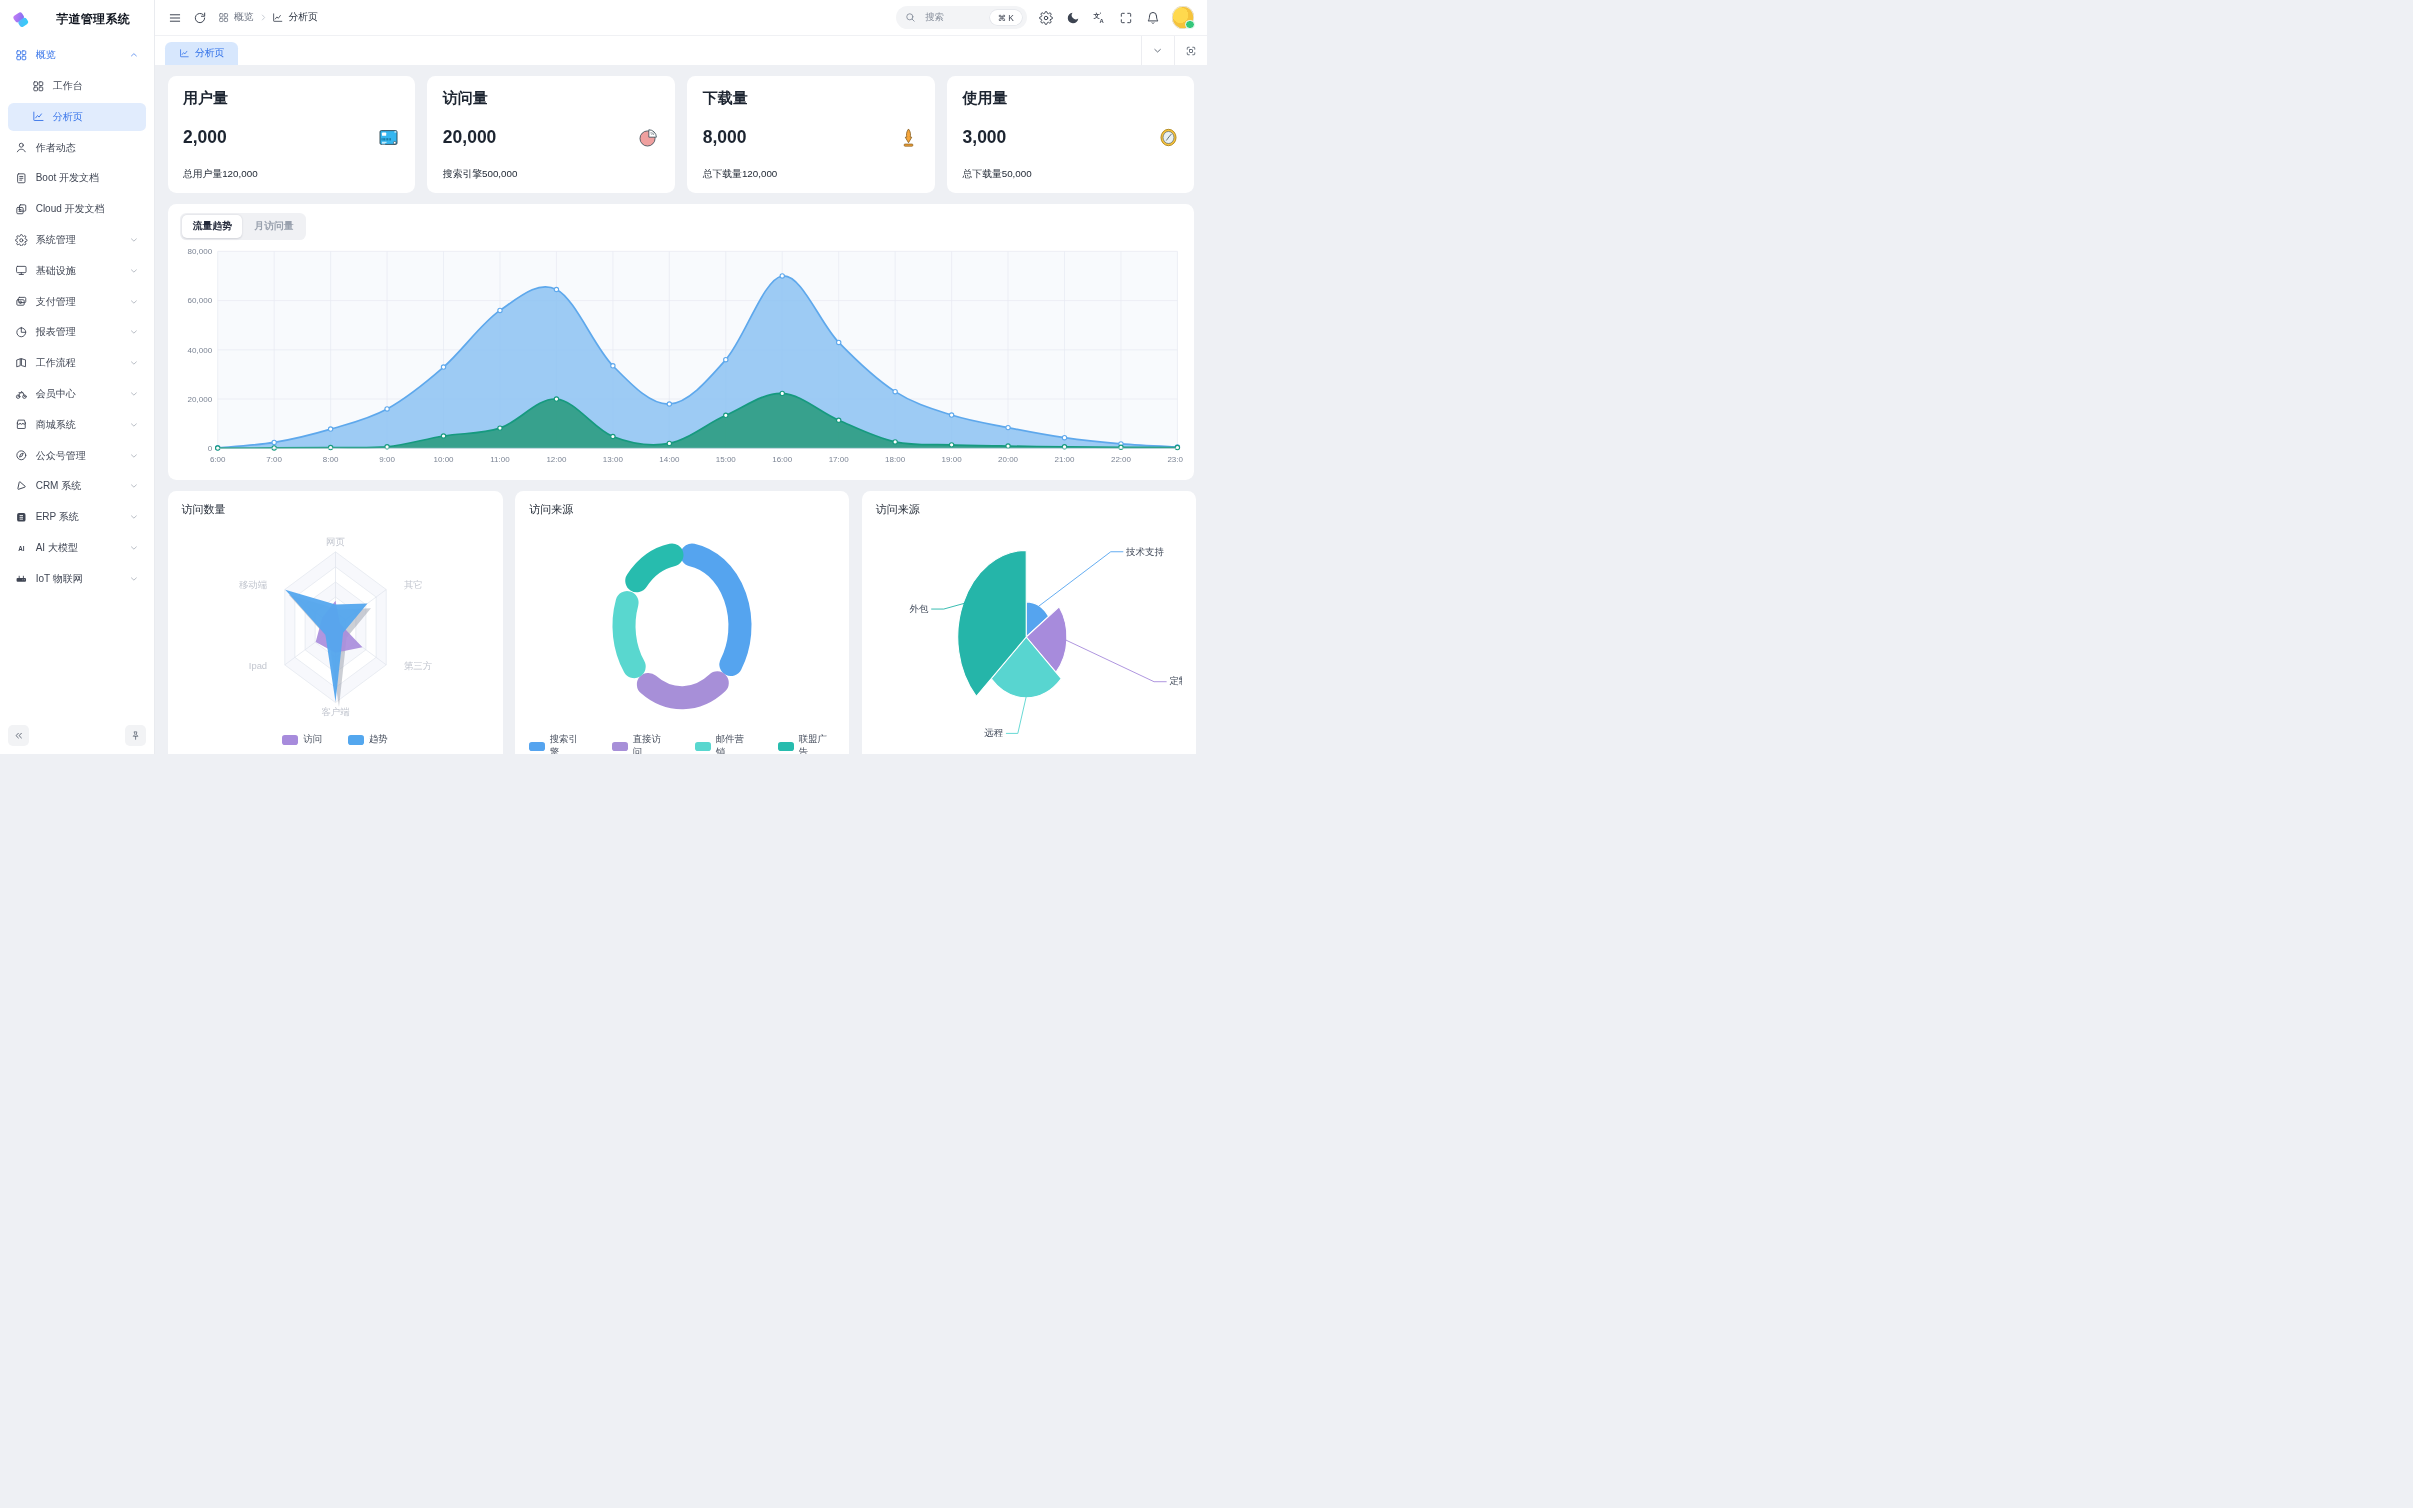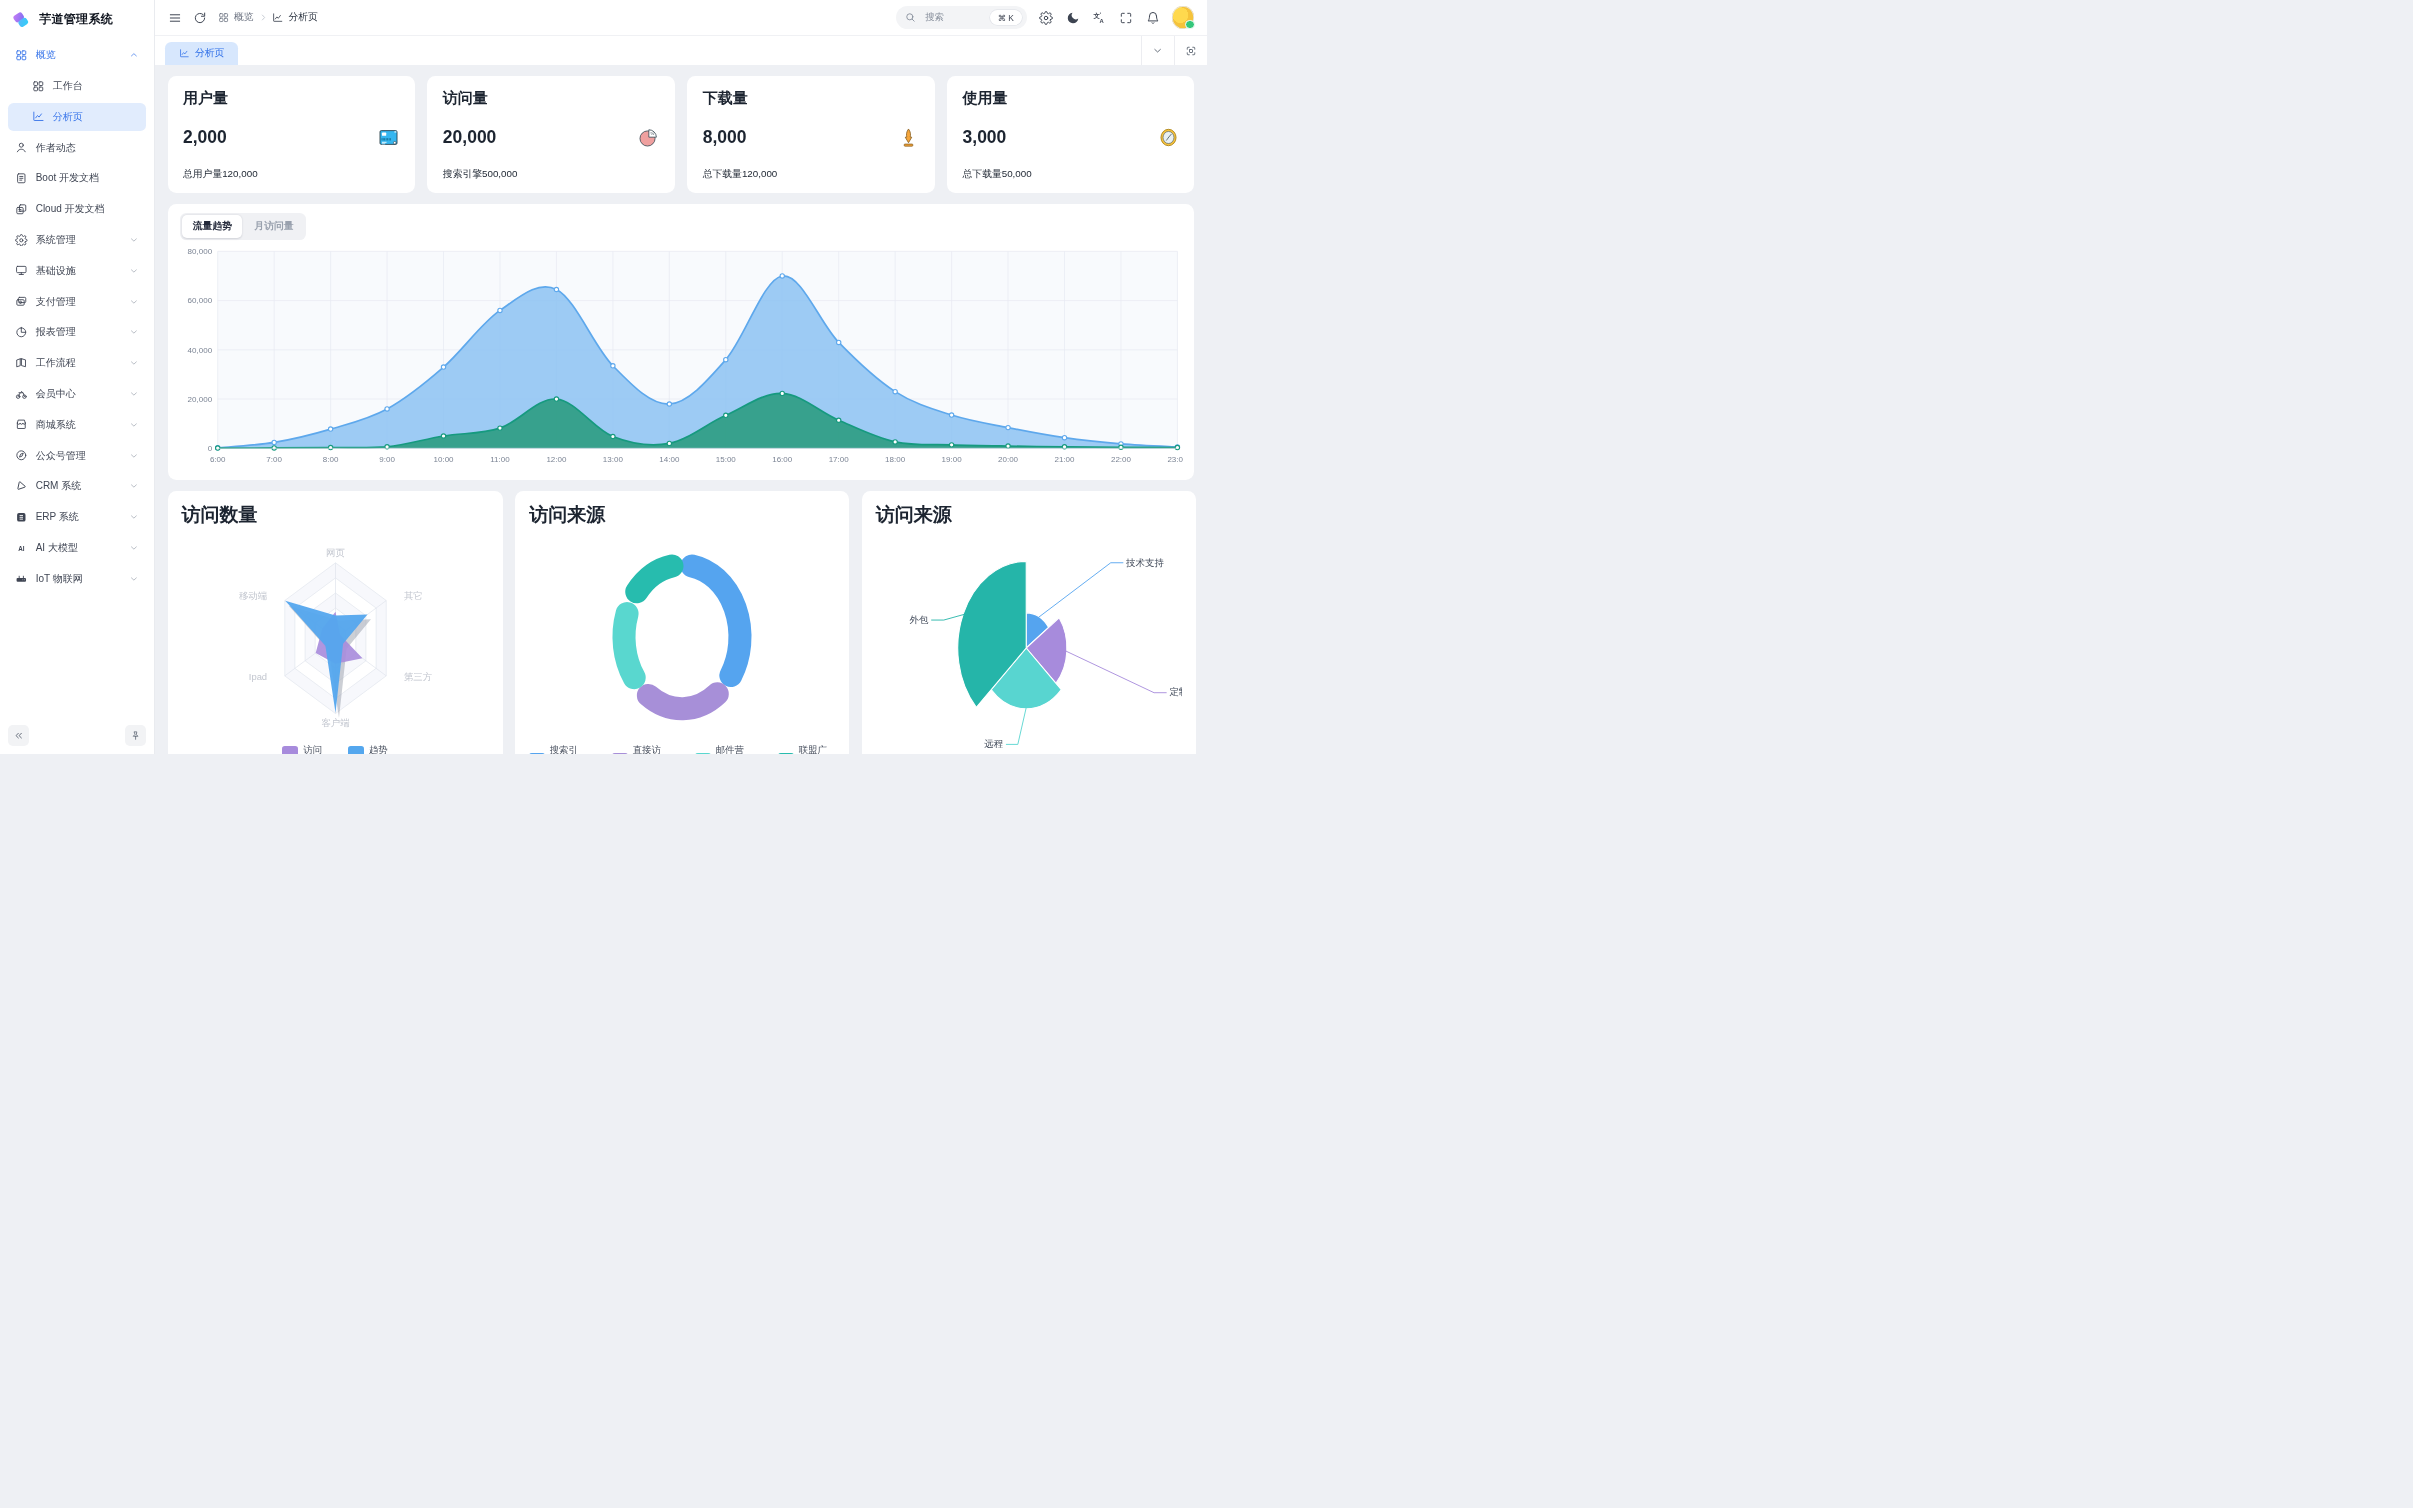--- a/index.html
+++ b/index.html
@@ -1,20 +1,20 @@
 <!DOCTYPE html>
 <html style="font-size:11.2px"><head>
 <meta charset="utf-8">
 <style>
   html,body{margin:0;padding:0}
   body{width:1207px;height:754px;overflow:hidden;background:#eef0f4;font-family:"Liberation Sans",sans-serif;color:#1c2430;-webkit-font-smoothing:antialiased}
   .app{display:flex;width:100%;height:100%}
   
   .sidebar{width:154px;min-width:154px;background:#fff;border-right:0.7px solid #e9ebef;display:flex;flex-direction:column}
-  .logo{display:flex;align-items:center;gap:7px;padding:9px 11.2px 7px}
+  .logo{display:flex;align-items:center;gap:24px;padding:9px 11.2px 7px}
   .logo-title{font-size:12px;font-weight:700;color:#10151f;letter-spacing:0.3px}
   .menu{flex:1;padding:4.2px 8.4px 0;overflow:hidden}
   .mi{height:28px;margin-bottom:2.8px;display:flex;align-items:center;gap:7.7px;padding:0 7px;border-radius:5.6px;color:#3f4553;font-size:10px;cursor:pointer;white-space:nowrap}
   .mi .icn{width:12.6px;height:12.6px;flex:0 0 12.6px}
   .mi.child{padding-left:24px}
   .mi.active{background:#e1ecfd;color:#3472e9}
   .mi.grp-active{color:#3472e9}
   .mi .chev{margin-left:auto;width:9.8px;height:9.8px;flex:0 0 9.8px;color:#9aa1ad}
   .mi.grp-active .chev{color:#3472e9}
   .sidebar-foot{display:flex;justify-content:space-between;align-items:center;padding:7px 8.4px 8.4px}
@@ -47,21 +47,21 @@
   .stat-mid{display:flex;align-items:center;justify-content:space-between}
   .stat-value{font-size:17.5px;font-weight:700}
   .stat-ic{width:21px;height:21px}
   .stat-bottom{display:flex;font-size:9.8px}
   .trend-card{margin-top:11.2px;padding:9px 12.6px 4.2px}
   .seg{display:inline-flex;background:#f0f1f4;border-radius:6.3px;padding:2.1px;gap:1.4px}
   .seg button{border:0;background:transparent;padding:4.9px 10.5px;border-radius:4.9px;font-size:9.8px;color:#99a1ae;font-weight:700;font-family:inherit;cursor:pointer}
   .seg button.on{background:#fff;color:#23293a;box-shadow:0 0.7px 2.1px rgba(16,24,40,.14)}
   .bottom-row{display:grid;grid-template-columns:1fr 1fr 1fr;gap:12.6px;margin-top:11.2px}
   .bcard{height:300px;padding:11.2px 14px}
-  .bcard h3{margin:0 0 4.2px;font-size:19px;font-weight:700}
+  .bcard h3{margin:0 0 4.2px;font-size:11px;font-weight:400}
   .chart-wrap{display:flex;justify-content:center}
   .legend-row{display:flex;justify-content:center;gap:26px;margin-top:1.4px;font-size:9.4px;color:#454d5c}
   .leg-item{display:flex;align-items:center;cursor:pointer}
   .sw{width:16px;height:9.8px;border-radius:2.8px;display:inline-block;margin-right:4.9px}
   svg{display:block}
   text{font-family:"Liberation Sans",sans-serif}
 </style>
 </head>
 <body>
 

